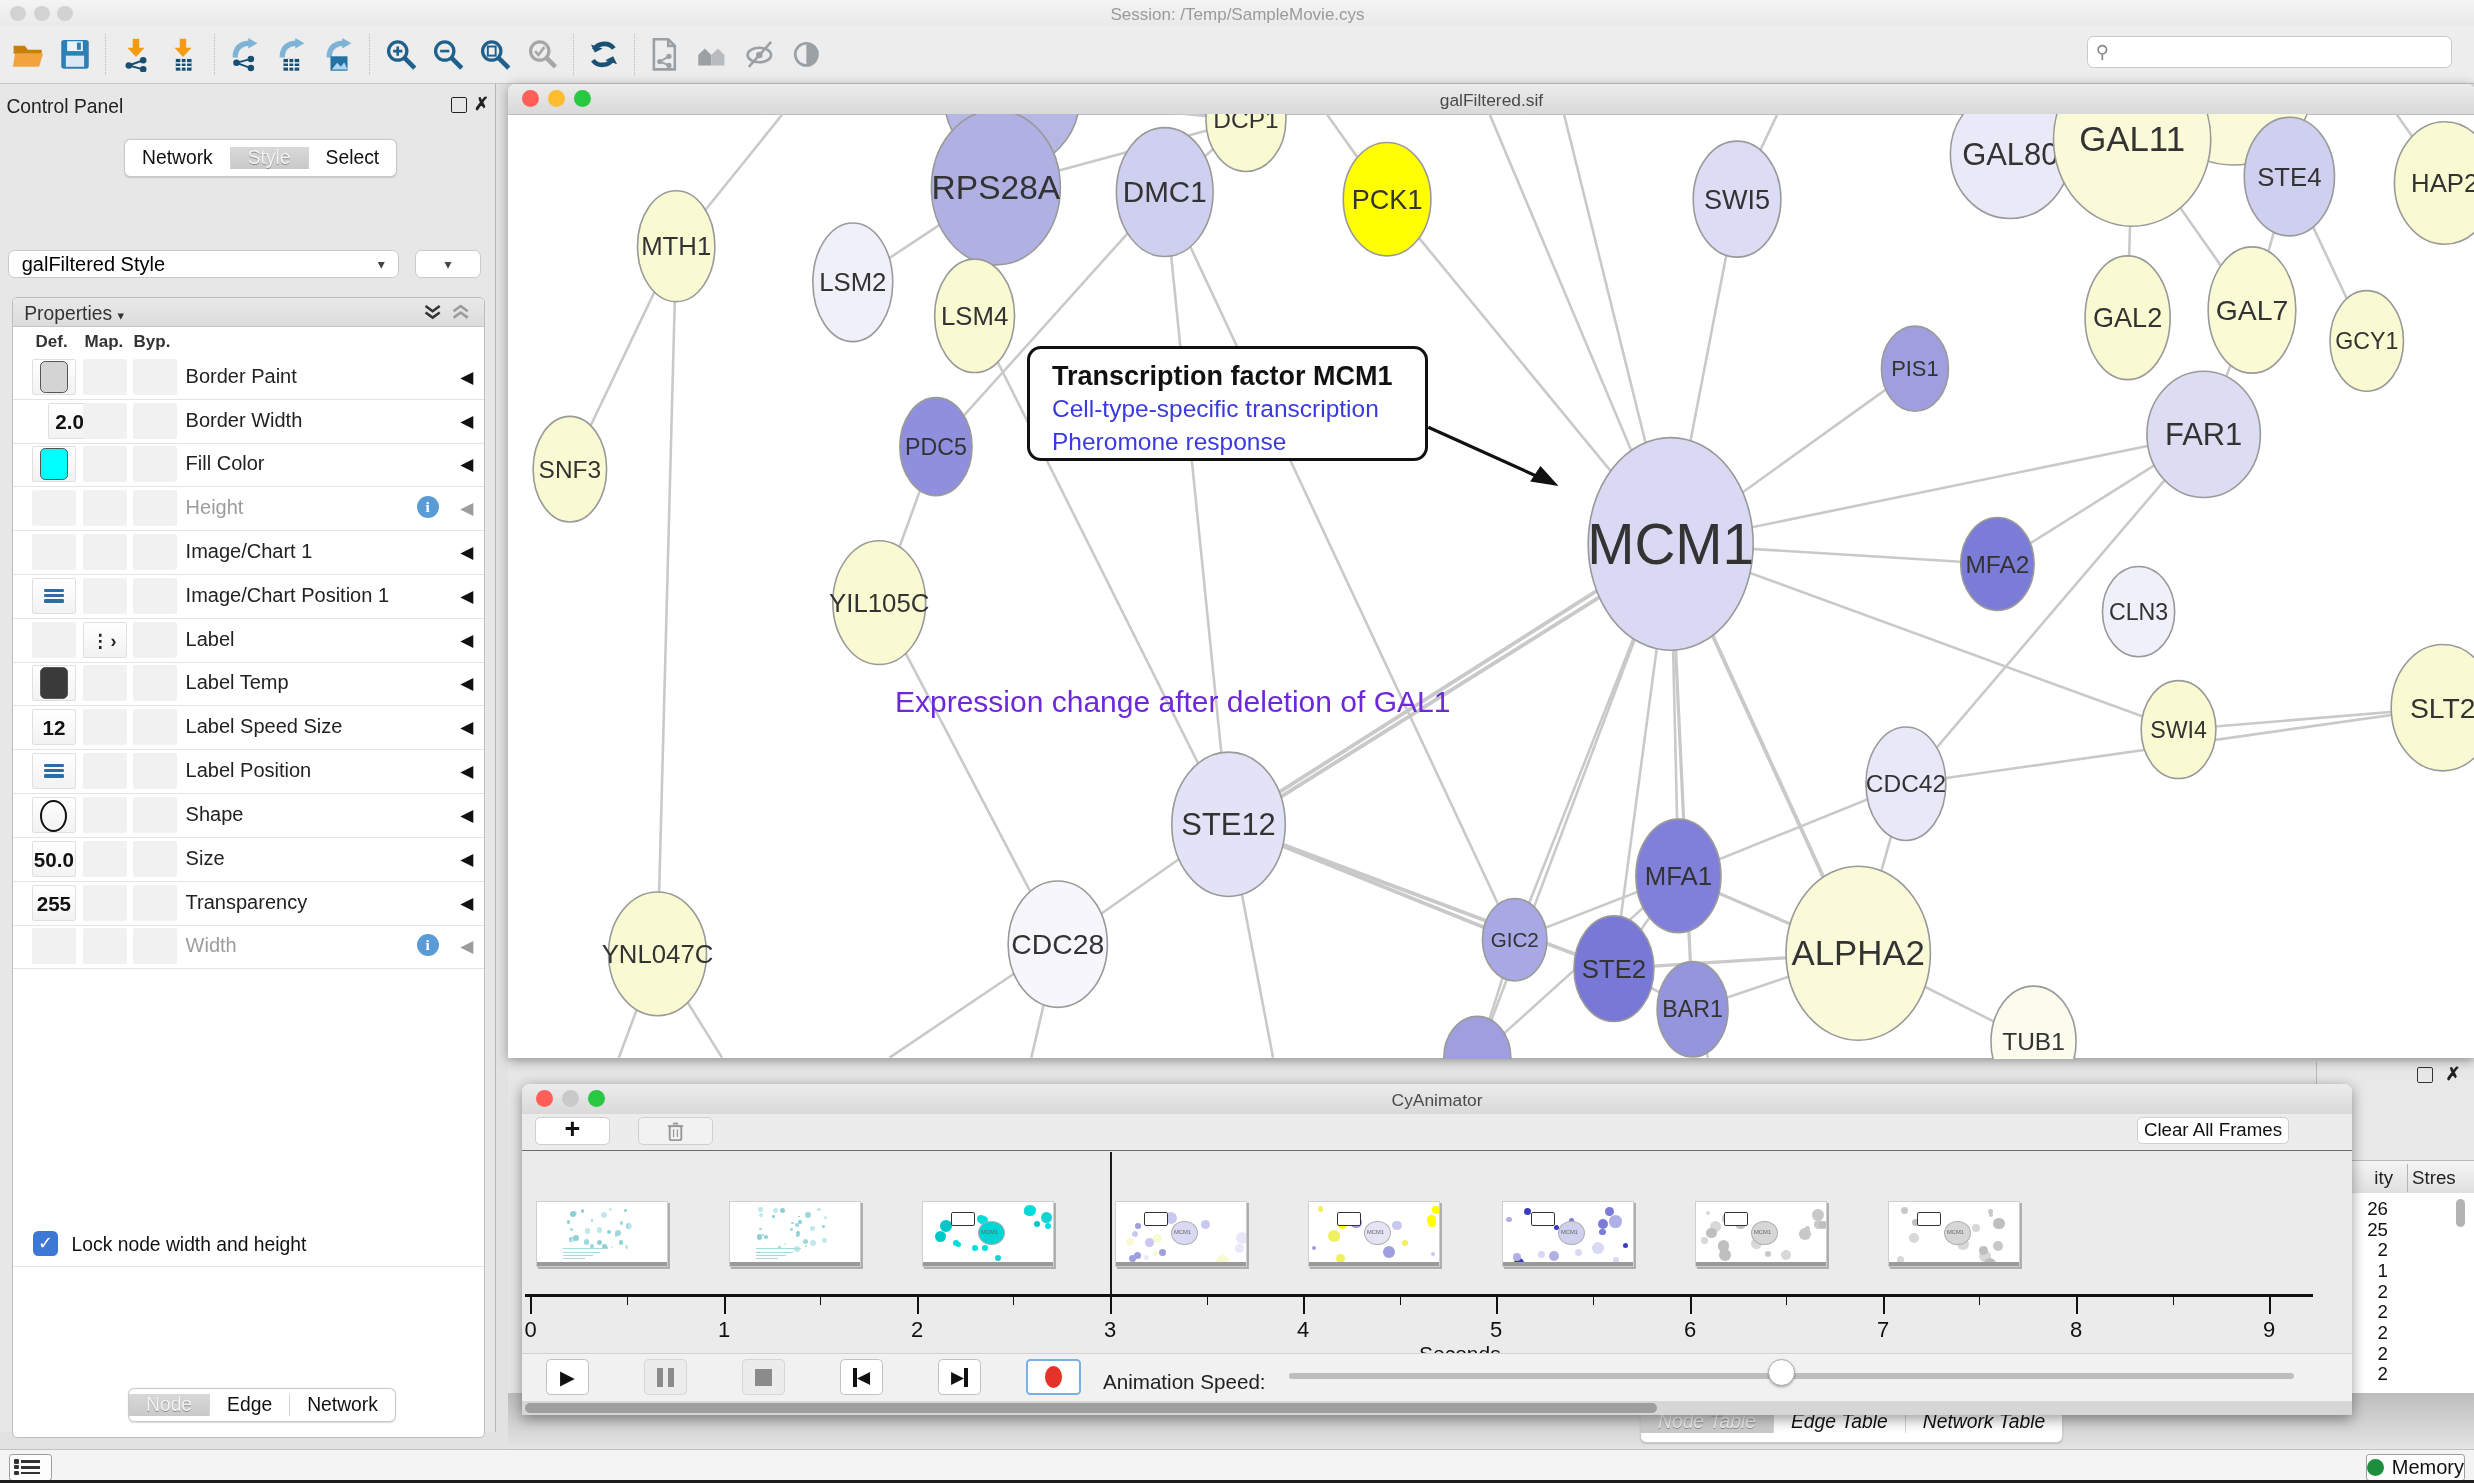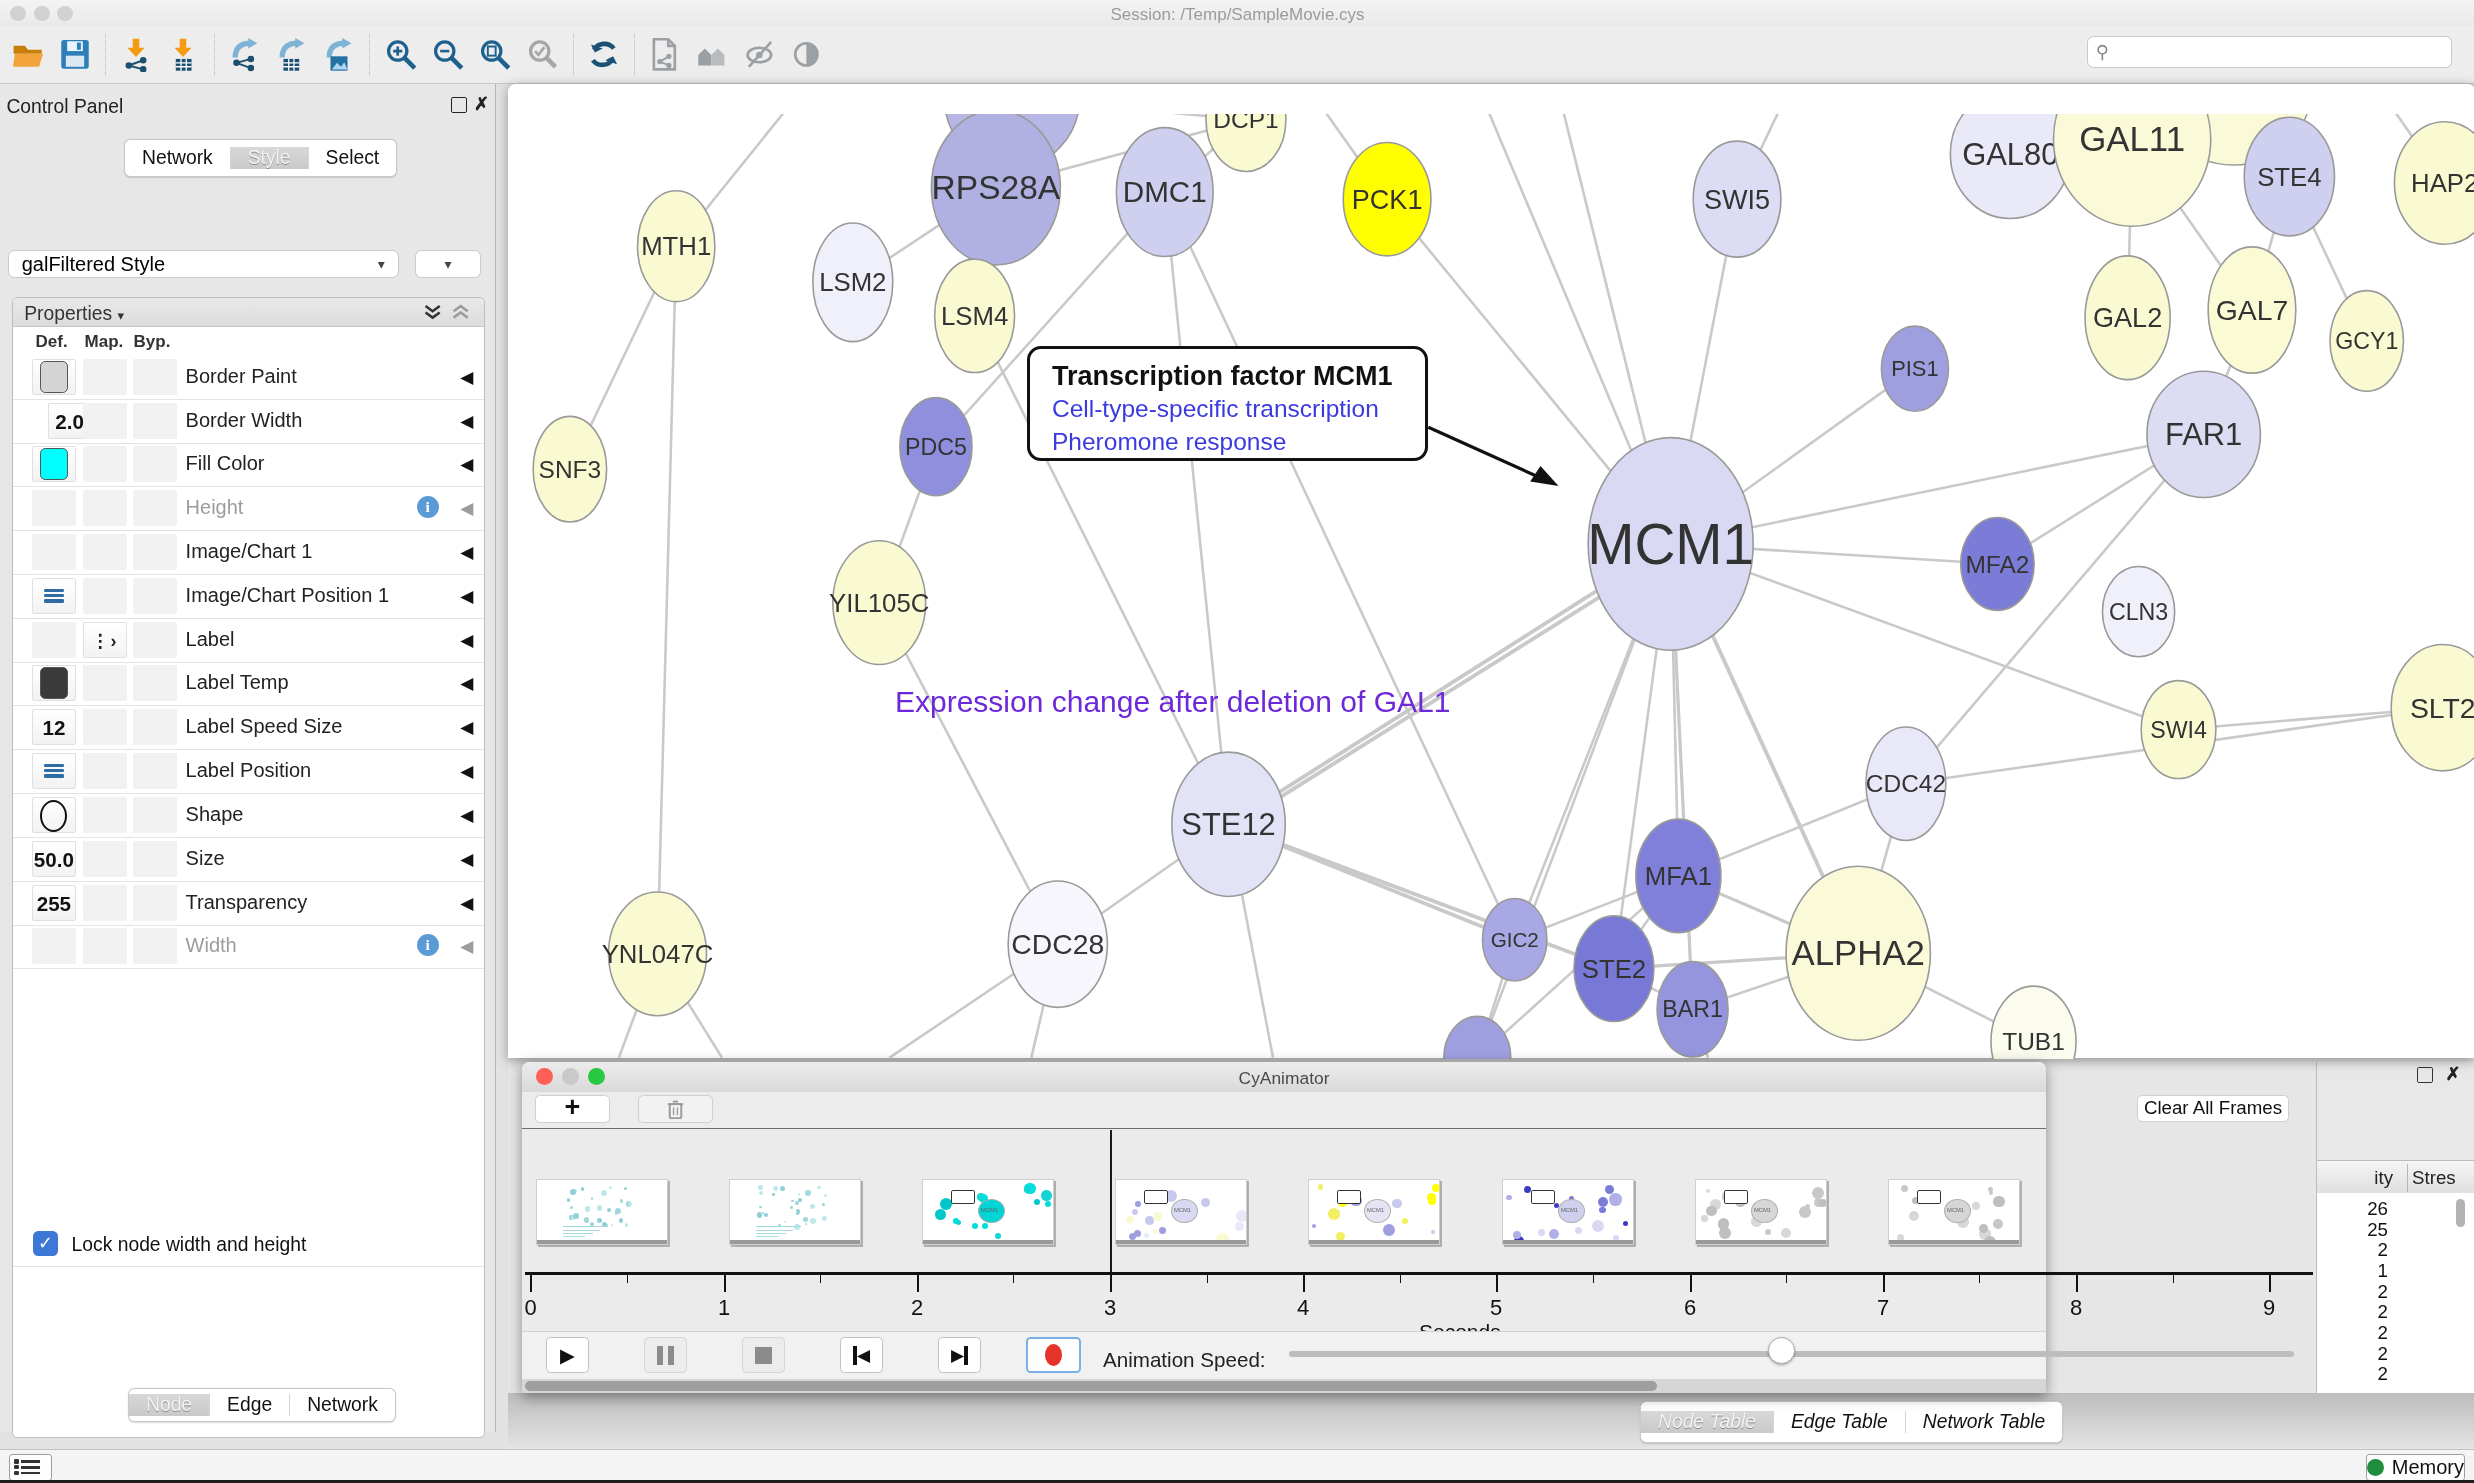--- a/index.html
+++ b/index.html
@@ -78,21 +78,21 @@
   .net-caption{font-size:30px;color:#6d28d9;}
   
   .table-panel{left:508px;top:1062px;width:1967px;height:387px;background:#e6e6e6;}
   .tp-band{left:0;top:331px;width:100%;height:55px;background:linear-gradient(#bdbdbd,#e3e3e3);font-style:italic;}
   .tp-right{left:1808px;top:0;width:159px;height:331px;background:#e8e8e8;border-left:0.6px solid #bbb;}
   .tp-header{left:0;top:98px;width:159px;height:34px;background:linear-gradient(#f5f5f5,#dedede);
     border-top:0.6px solid #bbb;border-bottom:0.6px solid #aaa;font-size:18.7px;color:#222;}
   .tp-body{left:0;top:131px;width:159px;height:200px;background:#fff;}
   .tp-num{width:71px;text-align:right;font-size:18.7px;color:#111;}
   
-  .cyanimator{left:522px;top:1062px;width:1524px;height:331px;background:#ececec;
+  .cyanimator{left:522px;top:1084px;width:1830px;height:331px;background:#ececec;
     box-shadow:0 3.9px 14px rgba(0,0,0,.4);border-radius:7.7px 7.7px 0 0;}
   .cy-toolbar{left:0;top:30px;width:100%;height:37px;background:#ececec;border-bottom:1.9px solid #6c6c6c;box-sizing:border-box;}
   .cy-btn{top:3.2px;height:28px;background:#fff;border:1.3px solid #cfcfcf;border-radius:5.2px;
     display:flex;align-items:center;justify-content:center;box-sizing:border-box;}
   .cy-timeline{left:0;top:67px;width:100%;height:202px;background:#ebebeb;}
   .frame{top:50px;width:130px;height:64px;background:#fff;border:0.6px solid #cfcfcf;
     box-shadow:1.9px 1.9px 0 #ababab;overflow:hidden;}
   .frame .botbar{position:absolute;left:0;bottom:0;width:100%;height:4.5px;background:#9a9a9a;}
   .dot{position:absolute;border-radius:50%;}
   .ruler-line{top:143px;height:2.6px;background:#111;}
@@ -475,20 +475,26 @@
     <div class="abs tp-band">
       <div class="abs segtabs" style="left:1132px;top:7.7px;height:40px" id="table-tabs">
           <div class="segtab sel">Node Table</div>
           <div class="segtab">Edge Table</div>
           <div class="segtab">Network Table</div>
         </div>
     </div>
   </div>
 
   <div class="abs network-window">
+    <div class="macbar abs">
+      <div class="abs light" style="left:14px;background:#ff5f57"></div>
+      <div class="abs light" style="left:40px;background:#febc2e"></div>
+      <div class="abs light" style="left:66px;background:#28c840"></div>
+      <div class="abs mactitle">galFiltered.sif</div>
+    </div>
     <svg class="abs net-canvas" id="net-svg" viewBox="788 176 3052 1466">
         <line x1="1570" y1="150" x2="1545" y2="290" stroke="#c9c9c9" stroke-width="4"></line>
         <line x1="1570" y1="150" x2="1933" y2="185" stroke="#c9c9c9" stroke-width="4"></line>
         <line x1="1545" y1="290" x2="1933" y2="185" stroke="#c9c9c9" stroke-width="4"></line>
         <line x1="1807" y1="297" x2="1933" y2="185" stroke="#c9c9c9" stroke-width="4"></line>
         <line x1="1545" y1="290" x2="1323" y2="437" stroke="#c9c9c9" stroke-width="4"></line>
         <line x1="1545" y1="290" x2="1512" y2="489" stroke="#c9c9c9" stroke-width="4"></line>
         <line x1="1049" y1="381" x2="1235" y2="150" stroke="#c9c9c9" stroke-width="4"></line>
         <line x1="1049" y1="381" x2="884" y2="727" stroke="#c9c9c9" stroke-width="4"></line>
         <line x1="1049" y1="381" x2="1020" y2="1479" stroke="#c9c9c9" stroke-width="4"></line>

